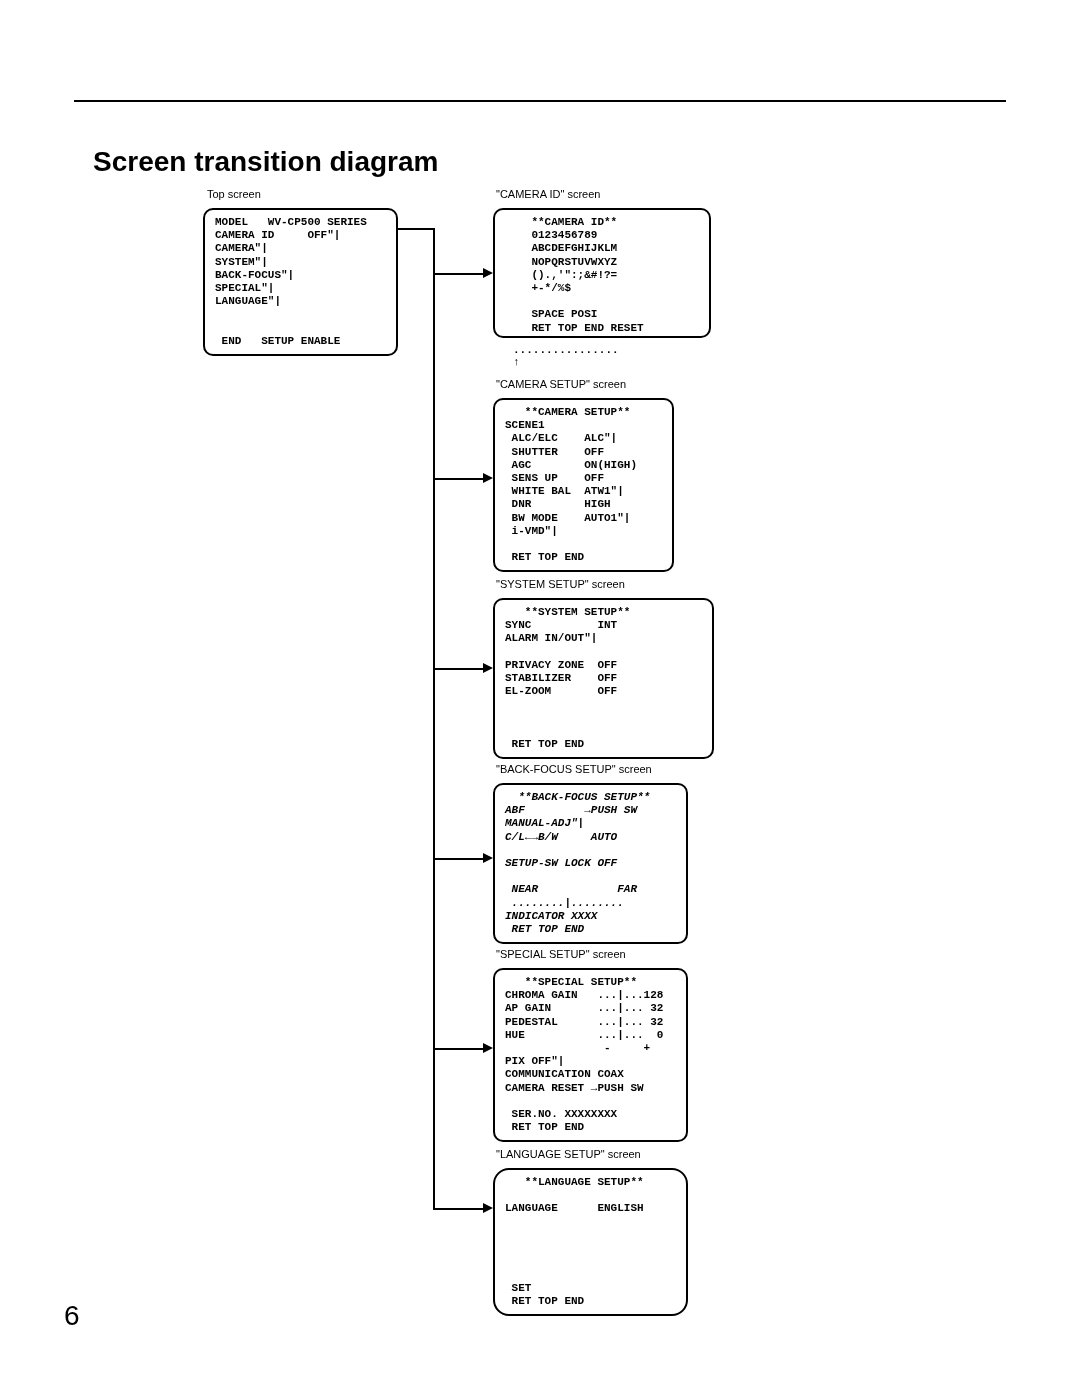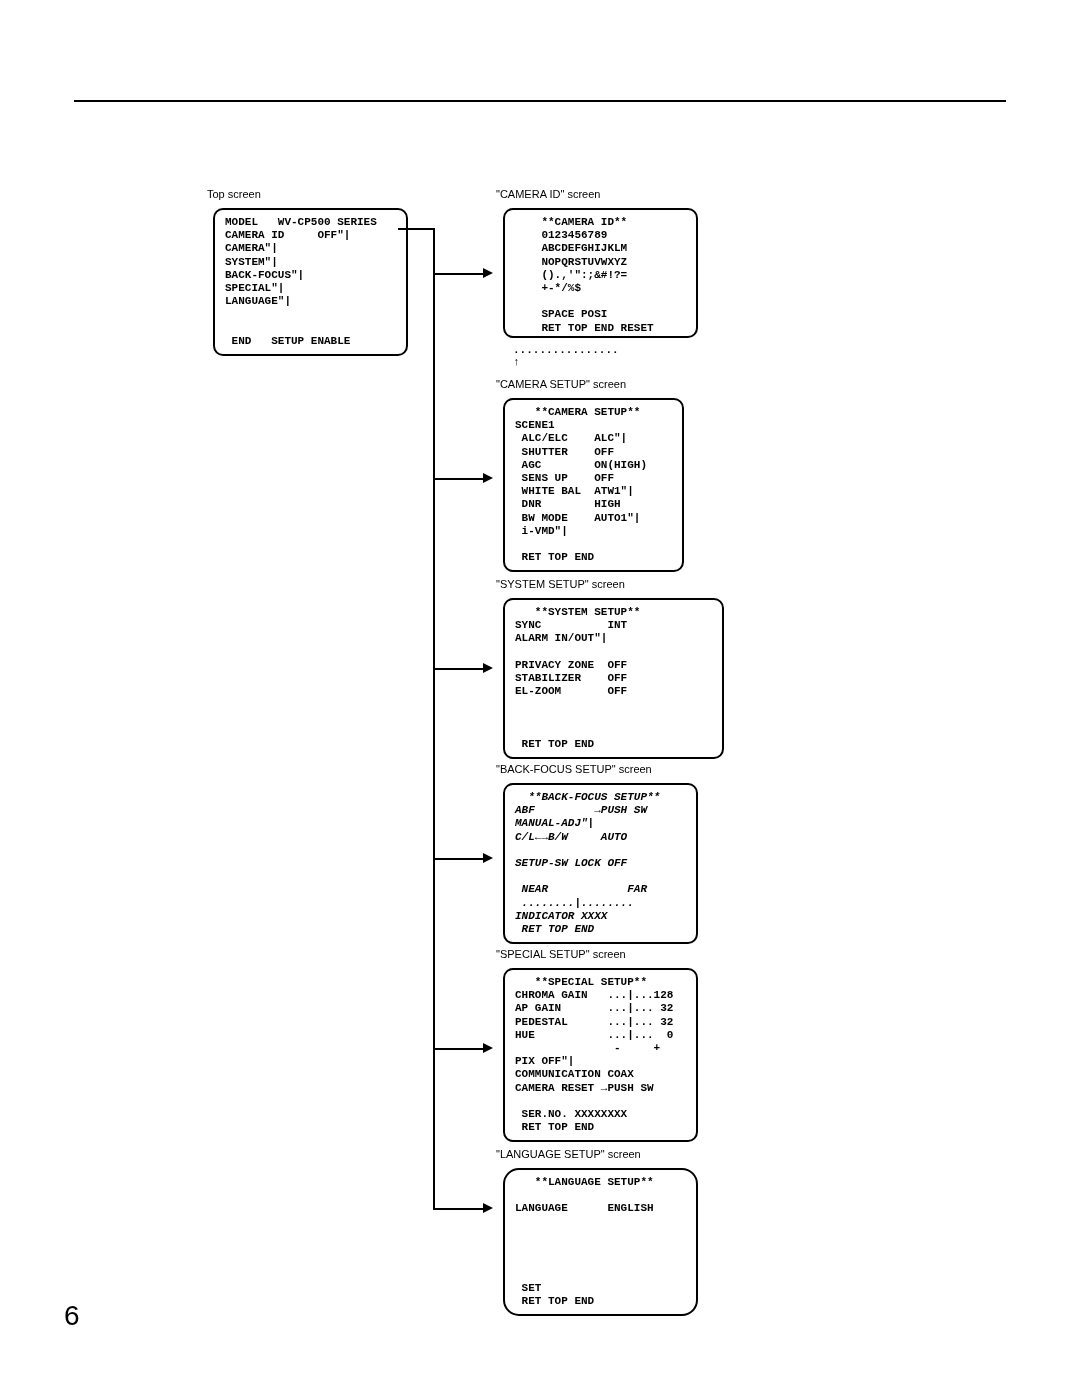--- a/index.html
+++ b/index.html
@@ -7,55 +7,56 @@
   .page { width:1080px; height:1397px; position:relative; }
   .hr { position:absolute; left:74px; right:74px; top:100px; border-top:2px solid #000; height:0; }
   .title { position:absolute; left:93px; top:146px; font-size:28px; font-weight:700; }
   .pagenum { position:absolute; left:64px; top:1300px; font-size:28px; }
 
   .diagram { position:absolute; left:203px; top:188px; width:700px; height:1100px; }
 
   .label { font-size:11px; position:absolute; }
   .panel { position:absolute; border:2px solid #000; border-radius:10px; background:#fff;
            font-family: "Courier New", Courier, monospace; font-size:11px; line-height:1.2; font-weight:700;
-           padding:6px 10px;margin-left:10px; }
+           padding:6px 10px; }
   .panel pre { margin:0; font-family:inherit; font-size:inherit; line-height:inherit; font-weight:inherit; white-space:pre; }
 
   .sub { font-family: "Courier New", Courier, monospace; font-size:11px; font-weight:700; position:absolute; white-space:pre; }
 
   .stem { position:absolute; width:2px; background:#000; }
   .hline { position:absolute; height:2px; background:#000; }
 
   .arrowhead { position:absolute; width:0; height:0; border-top:5px solid transparent; border-bottom:5px solid transparent; border-left:10px solid #000; }
 </style>
 </head>
 <body>
 
 <div class="page">
   <div class="hr" data-name="divider"></div>
+  <div class="title" data-name="page-title">Screen transition diagram</div>
   <div class="pagenum" data-name="page-number">6</div>
 
   <div class="diagram" data-name="transition-diagram">
 
     <div class="label" style="left:4px; top:0;" data-name="label-top-screen">Top screen</div>
     <div class="panel" style="left:0; top:20px; width:195px;" data-name="panel-top-screen">
       <pre data-name="panel-top-content">MODEL   WV-CP500 SERIES
 CAMERA ID     OFF"|
 CAMERA"|
 SYSTEM"|
 BACK-FOCUS"|
 SPECIAL"|
 LANGUAGE"|
 
 
  END   SETUP ENABLE</pre>
     </div>
 
     <div class="label" style="left:293px; top:0;" data-name="label-camera-id">"CAMERA ID" screen</div>
-    <div class="panel" style="left:290px; top:20px; width:195px; height:130px;" data-name="panel-camera-id">
+    <div class="panel" style="left:290px; top:20px; width:218px; height:130px;" data-name="panel-camera-id">
       <pre data-name="panel-camera-id-content">    **CAMERA ID**
     0123456789
     ABCDEFGHIJKLM
     NOPQRSTUVWXYZ
     ().,'":;&amp;#!?=
     +-*/%$
 
     SPACE POSI
     RET TOP END RESET</pre>
     </div>

